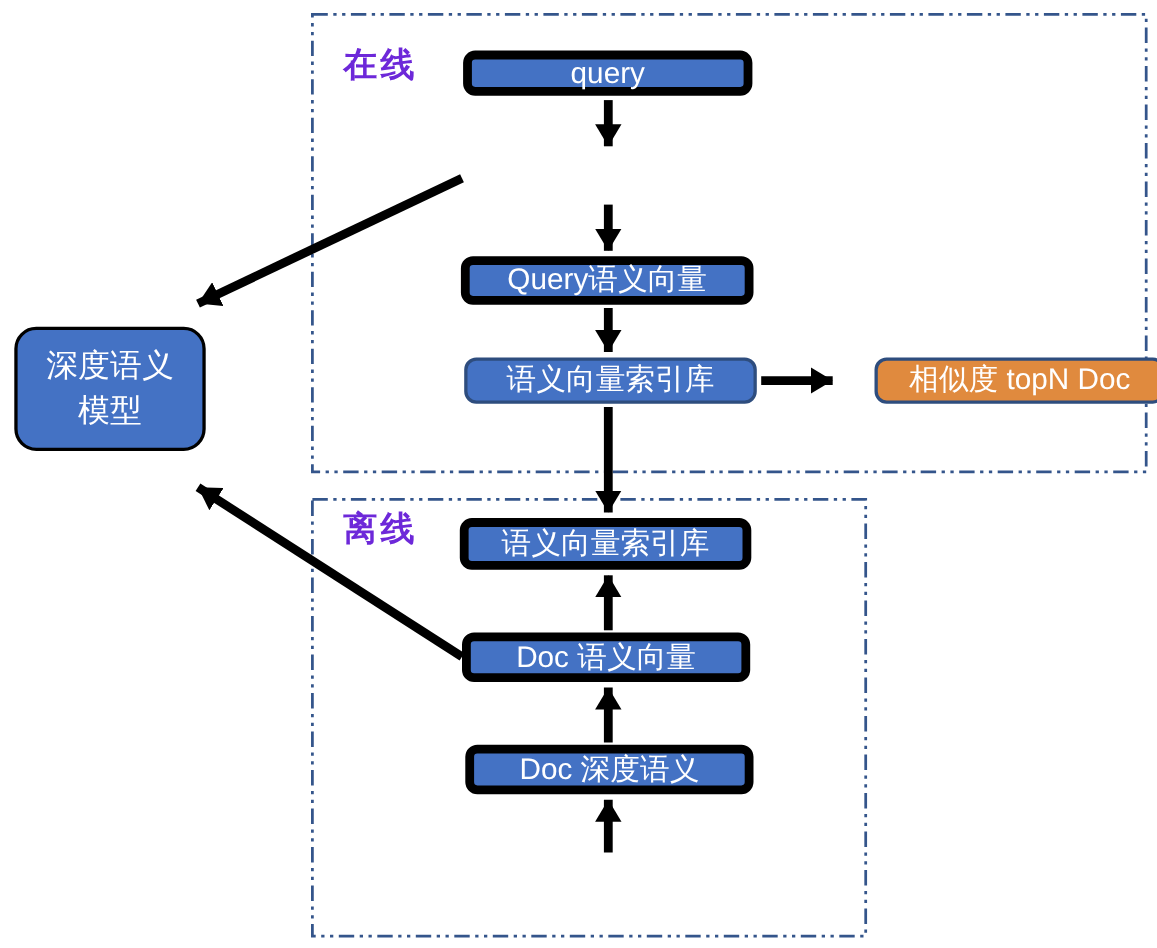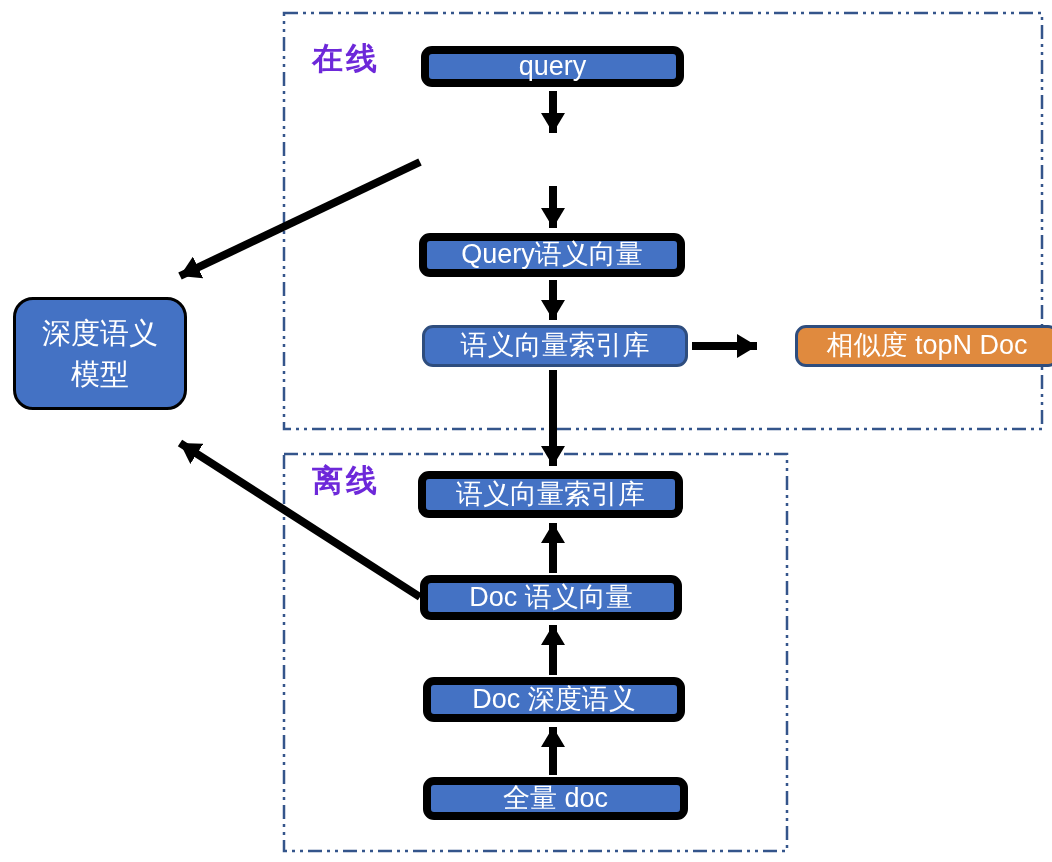--- a/index.html
+++ b/index.html
@@ -113,17 +113,16 @@
   <div class="section-label label-online">在线</div>
   <div class="section-label label-offline">离线</div>
 
   <div class="node pos-query">query</div>
   <div class="node pos-query-vector">Query语义向量</div>
   <div class="node heavy pos-nn-search">语义向量索引库</div>
   <div class="node orange pos-topn-doc">相似度 topN Doc</div>
   <div class="node pos-doc-vector">Doc 语义向量</div>
   <div class="node pos-sem-index">语义向量索引库</div>
   <div class="node pos-doc-model">Doc 深度语义</div>
-  <div class="node pos-full-doc">全量 doc</div>
   <div class="node big pos-deep-model">深度语义
 模型</div>
 
 </div>
 
 </body></html>

